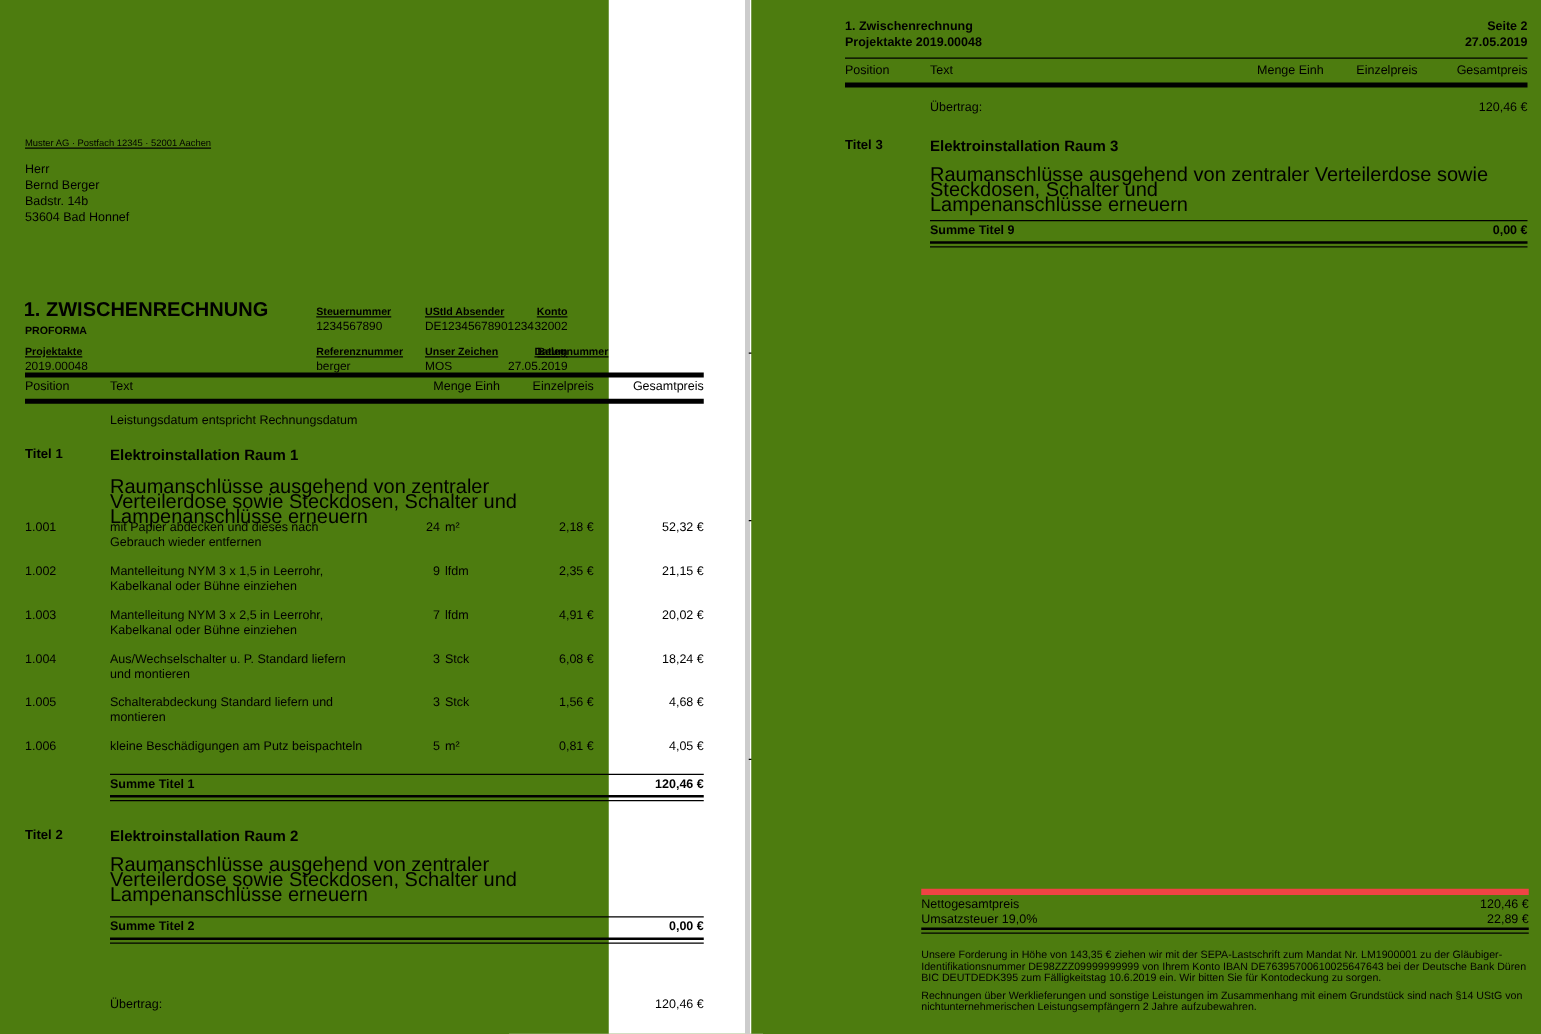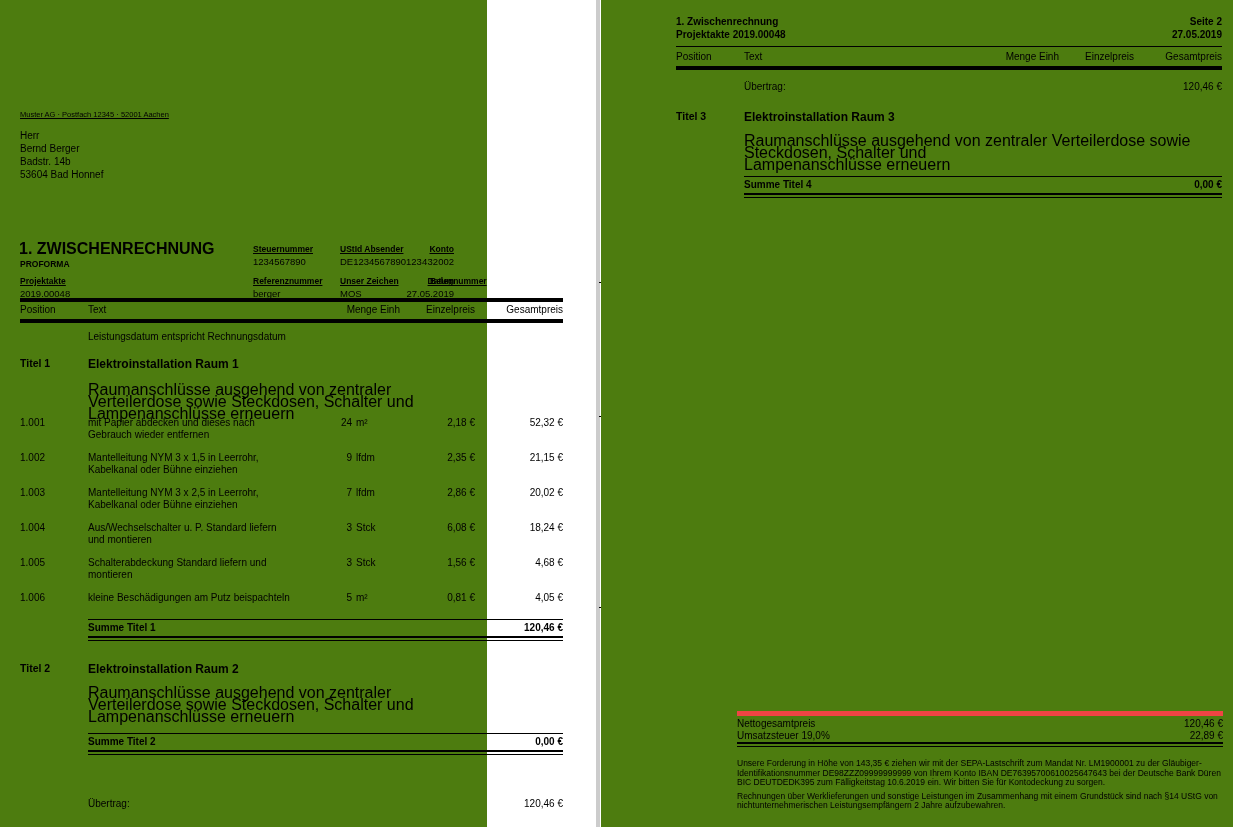--- a/index.html
+++ b/index.html
@@ -157,21 +157,21 @@
       <div class="r">21,15 €</div>
     </div>
     <div class="item">
       <div>1.003</div>
       <div>
         <div>Mantelleitung NYM 3 x 2,5 in Leerrohr,</div>
         <div>Kabelkanal oder Bühne einziehen</div>
       </div>
       <div class="qty">7</div>
       <div class="unit">lfdm</div>
-      <div class="r">2,86 €</div>
+      <div class="r">4,91 €</div>
       <div class="r">20,02 €</div>
     </div>
     <div class="item">
       <div>1.004</div>
       <div>
         <div>Aus/Wechselschalter u. P. Standard liefern</div>
         <div>und montieren</div>
       </div>
       <div class="qty">3</div>
       <div class="unit">Stck</div>
@@ -268,21 +268,21 @@
     <span class="tpos">Titel 3</span>
     <span class="tname">Elektroinstallation Raum 3</span>
   </div>
   <div class="abs tdesc" style="left:143px; top:135px;">
     <div>Raumanschlüsse ausgehend von zentraler Verteilerdose sowie Steckdosen, Schalter und</div>
     <div>Lampenanschlüsse erneuern</div>
   </div>
 
   <div class="abs sumblock" style="left:143px; top:176px; width:478px;">
     <div class="sum-row">
-      <span>Summe Titel 4</span>
+      <span>Summe Titel 9</span>
       <span>0,00 €</span>
     </div>
     <div class="sum-dbl"></div>
   </div>
 
   <div class="abs totals">
     <div class="trow">
       <span>Nettogesamtpreis</span>
       <span>120,46 €</span>
     </div>

